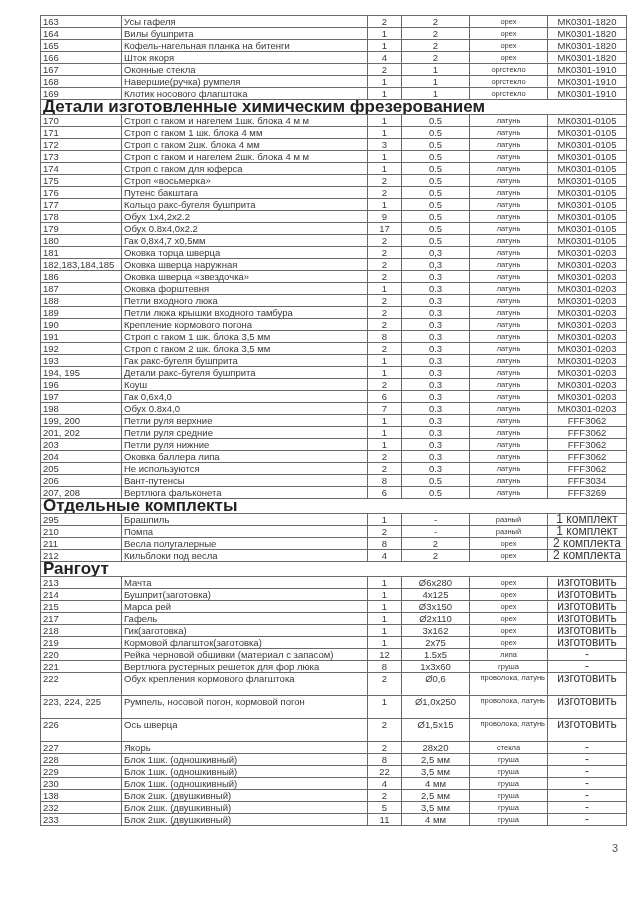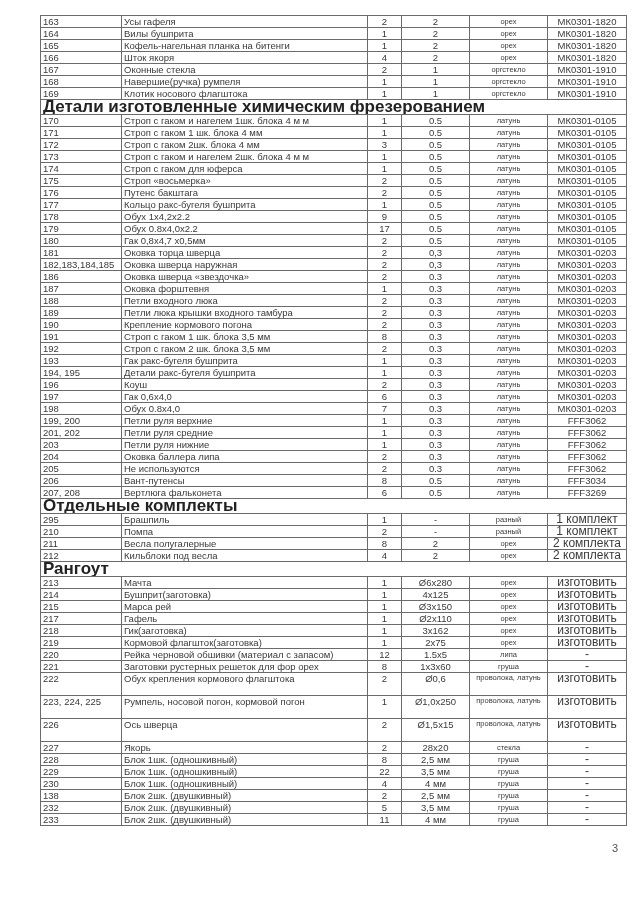--- a/index.html
+++ b/index.html
@@ -9,21 +9,21 @@
   table { border-collapse: collapse; width: 580px; table-layout: fixed; padding-left: 26px; }
   td { border: 1px solid #6b6b6b; padding: 0 2px; font-size: 9.5px; line-height: 11px;
        height: 11px; white-space: nowrap; overflow: hidden; vertical-align: top; }
   td.c1 { width: 76px; }
   td.c2 { width: 241px; }
   td.c3 { width: 29px; text-align: center; }
   td.c4 { width: 63px; text-align: center; }
   td.c5 { width: 73px; text-align: center; font-size: 7.5px; }
   td.c6 { width: 74px; text-align: center; }
   tr.tall td { height: 22px; margin-left: 32px; }
-  td.c5.wrap { white-space: normal; line-height: 9px; }
+  td.c5.wrap { white-space: normal; line-height: 9px; text-align: right; }
   tr.section td { font-weight: bold; text-align: left; font-size: 17px; height: 14px; line-height: 14px;
                   color: #222; }
   td.small6 { font-size: 12px; }
   #page-number { position: absolute; right: 22px; top: 842px; font-size: 11px; color: #555; }
 </style>
 </head>
 <body>
 
 <div id="sheet">
   <table>
@@ -432,21 +432,21 @@
         <tr>
           <td class="c1">220</td>
           <td class="c2">Рейка черновой обшивки (материал с запасом)</td>
           <td class="c3">12</td>
           <td class="c4">1.5х5</td>
           <td class="c5">липа</td>
           <td class="c6 small6">-</td>
         </tr>
         <tr>
           <td class="c1">221</td>
-          <td class="c2">Заготовки рустерных решеток для фор орех</td>
+          <td class="c2">Вертлюга рустерных решеток для фор люка</td>
           <td class="c3">8</td>
           <td class="c4">1х3х60</td>
           <td class="c5">груша</td>
           <td class="c6 small6">-</td>
         </tr>
         <tr class="tall">
           <td class="c1">222</td>
           <td class="c2">Обух крепления кормового флагштока</td>
           <td class="c3">2</td>
           <td class="c4">Ø0,6</td>

